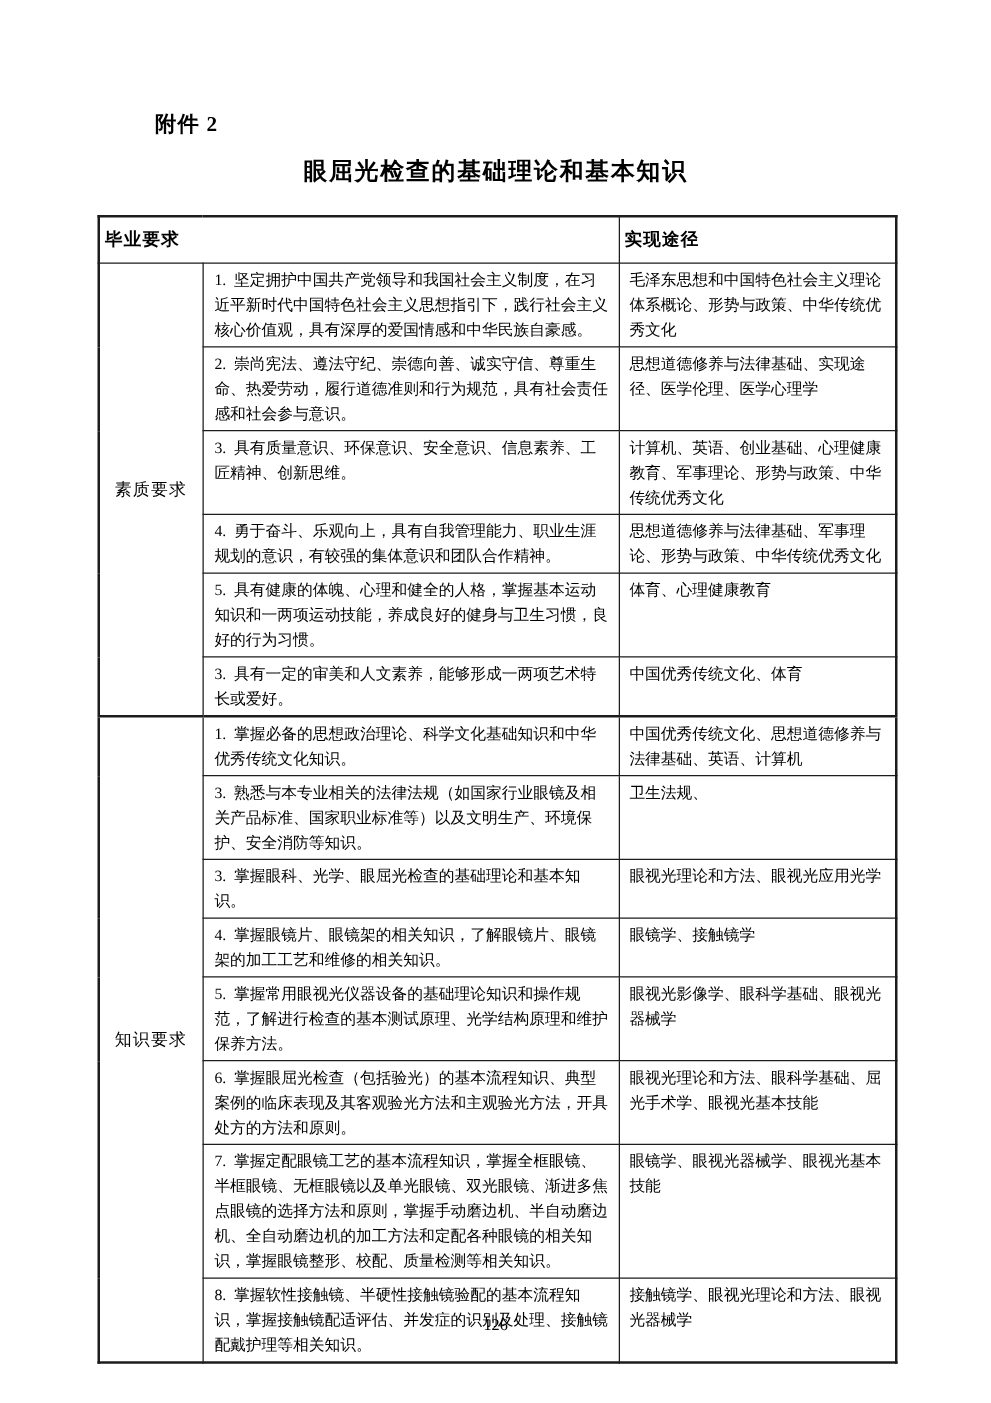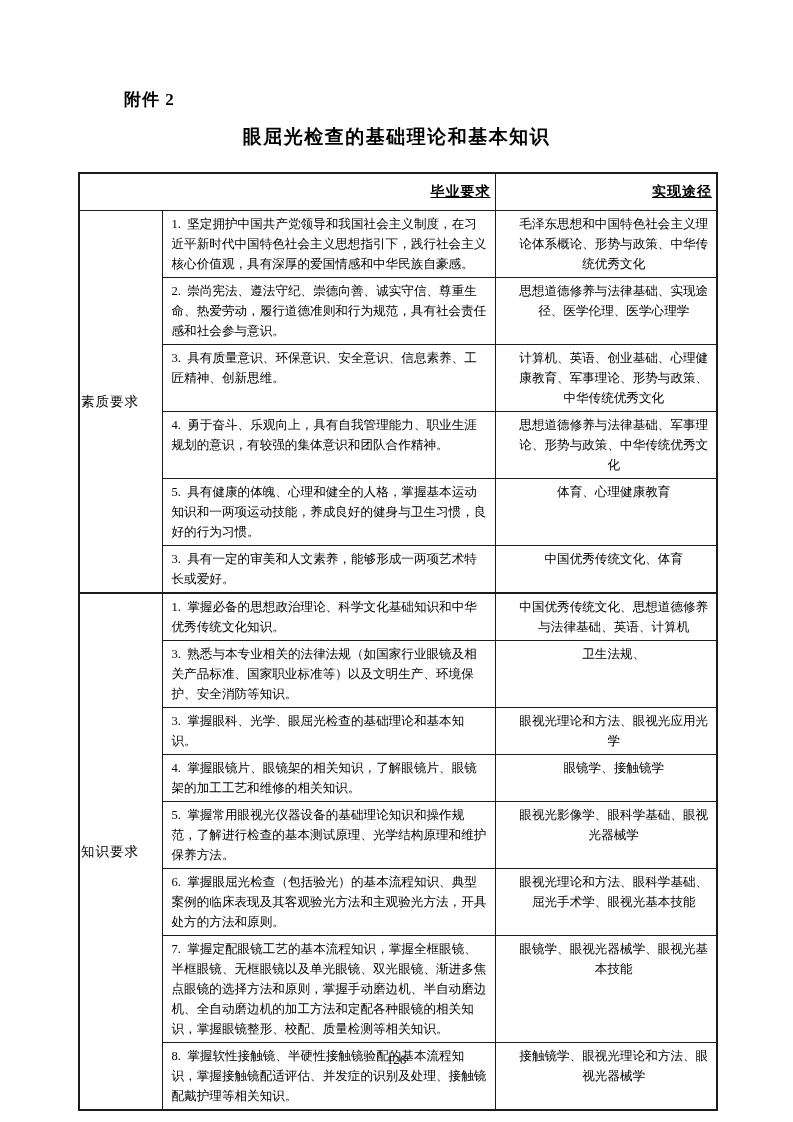--- a/index.html
+++ b/index.html
@@ -42,47 +42,47 @@
     table-layout: fixed;
     border: 2px solid #1c1c1c;
   }
   table.matrix th,
   table.matrix td {
     border: 1px solid #1c1c1c;
   }
   table.matrix th {
     font-size: 14px;
     font-weight: bold;
-    text-align: right;
+    text-align: left;
     padding: 9px 4px;
     letter-spacing: 1px;
-    text-decoration: underline;
   }
   td.group-cell {
     width: 83px;
+    text-align: center;
     vertical-align: middle;
     font-size: 13.5px;
     letter-spacing: 1px;
   }
   td.req-cell {
     width: 333px;
     font-size: 12.6px;
     line-height: 20px;
     padding: 3px 7px 3px 9px;
     vertical-align: top;
     white-space: pre-wrap;
     text-align: left;
   }
   td.path-cell {
     width: 222px;
     font-size: 12.6px;
     line-height: 20px;
-    padding: 3px 4px 3px 20px;
+    padding: 3px 4px 3px 8px;
     vertical-align: top;
-    text-align: center;
+    text-align: left;
   }
   tr.section-start td {
     border-top-width: 2px;
     margin-top: 44px;
   }
   .page-number {
     position: absolute;
     left: 0;
     top: 1052px;
     width: 793px;

